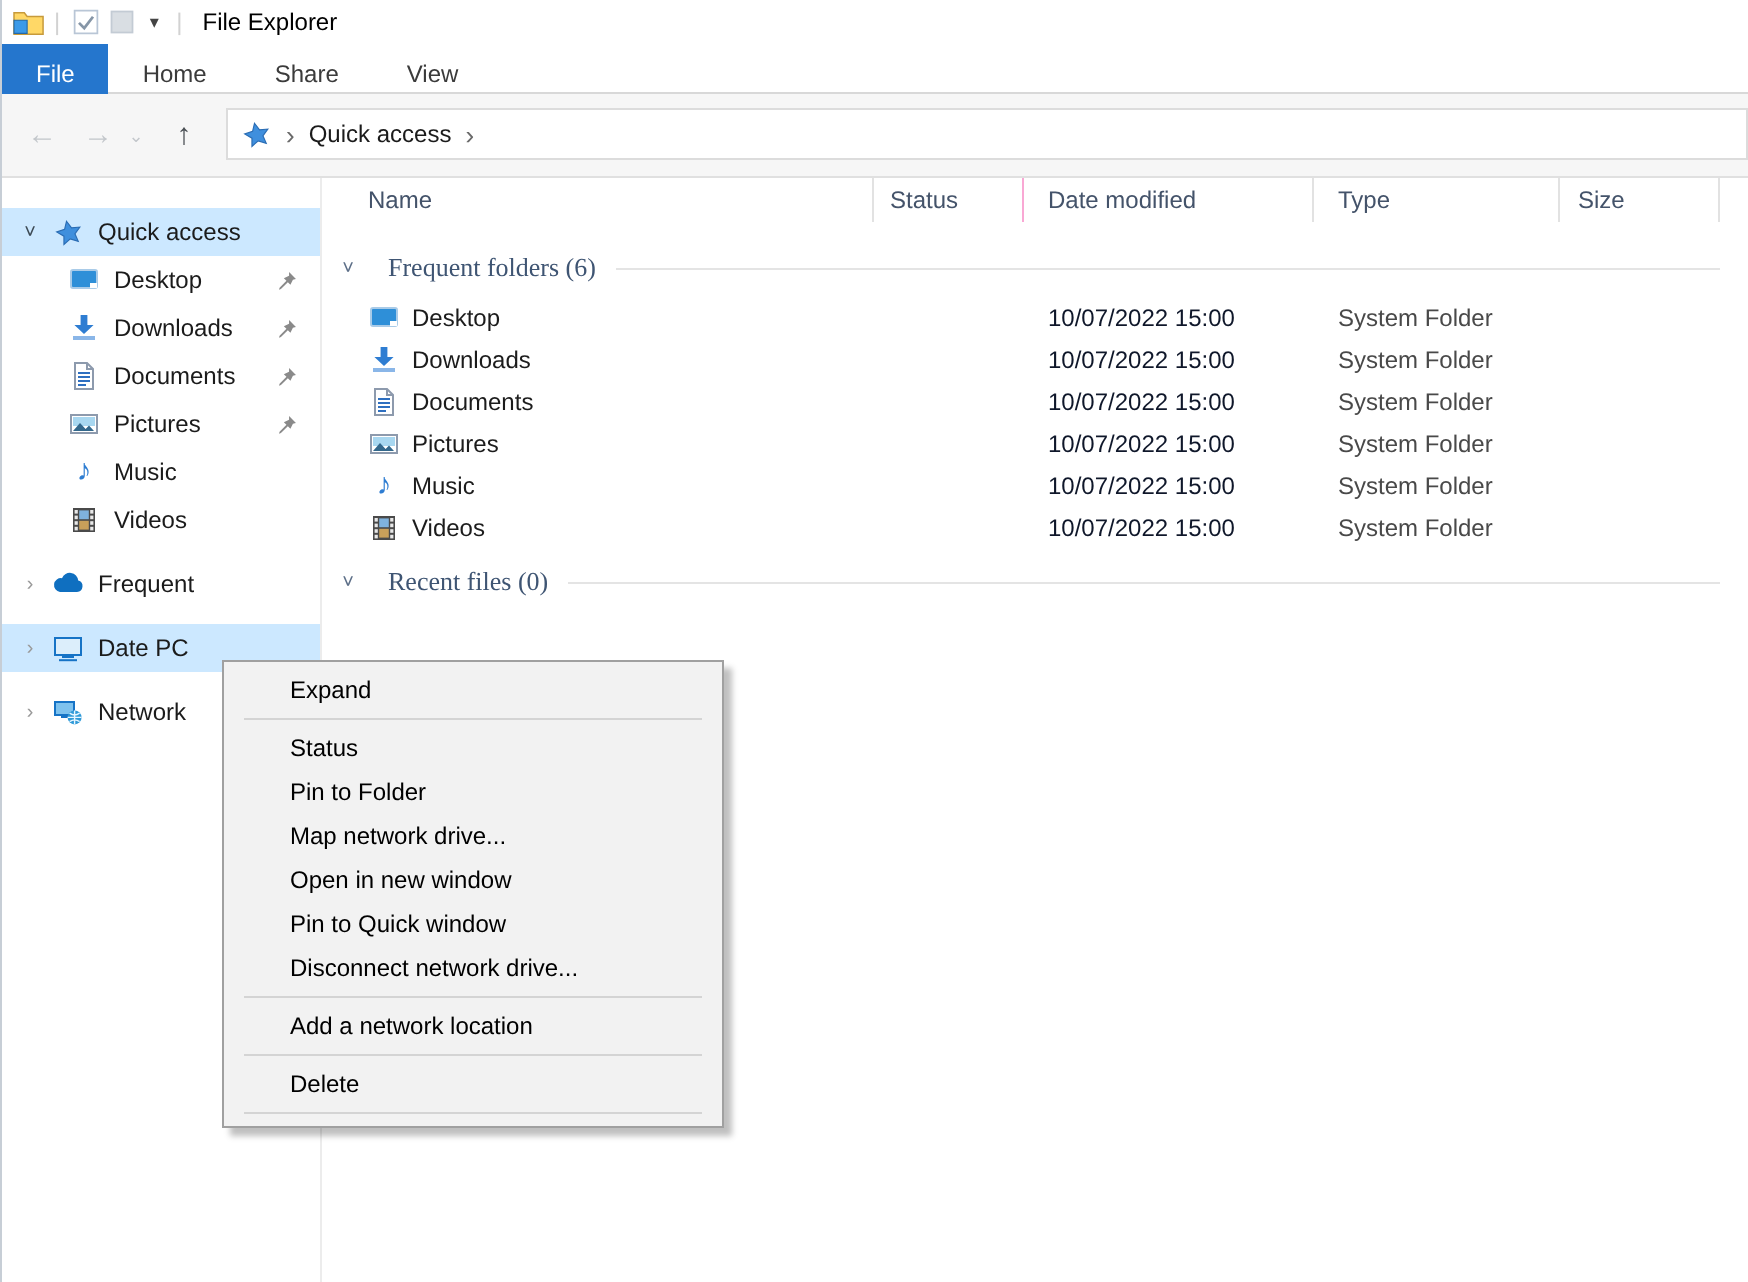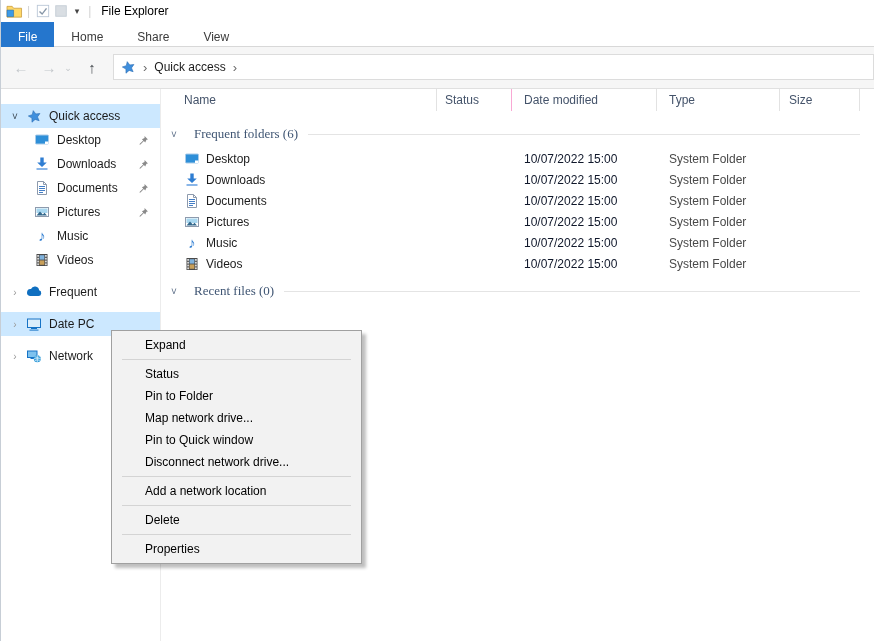--- a/index.html
+++ b/index.html
@@ -396,23 +396,23 @@
       </div>
     </div>
   </div>
 
   <div class="ctxmenu">
     <div class="cm-item default">Expand</div>
     <div class="cm-sep"></div>
     <div class="cm-item">Status</div>
     <div class="cm-item">Pin to Folder</div>
     <div class="cm-item">Map network drive...</div>
+    <div class="cm-item">Open in new window</div>
     <div class="cm-item">Pin to Quick window</div>
     <div class="cm-item">Disconnect network drive...</div>
     <div class="cm-sep"></div>
     <div class="cm-item">Add a network location</div>
     <div class="cm-sep"></div>
     <div class="cm-item">Delete</div>
     <div class="cm-sep"></div>
-    <div class="cm-item">Properties</div>
   </div>
 
 </div>
 
 </body></html>

